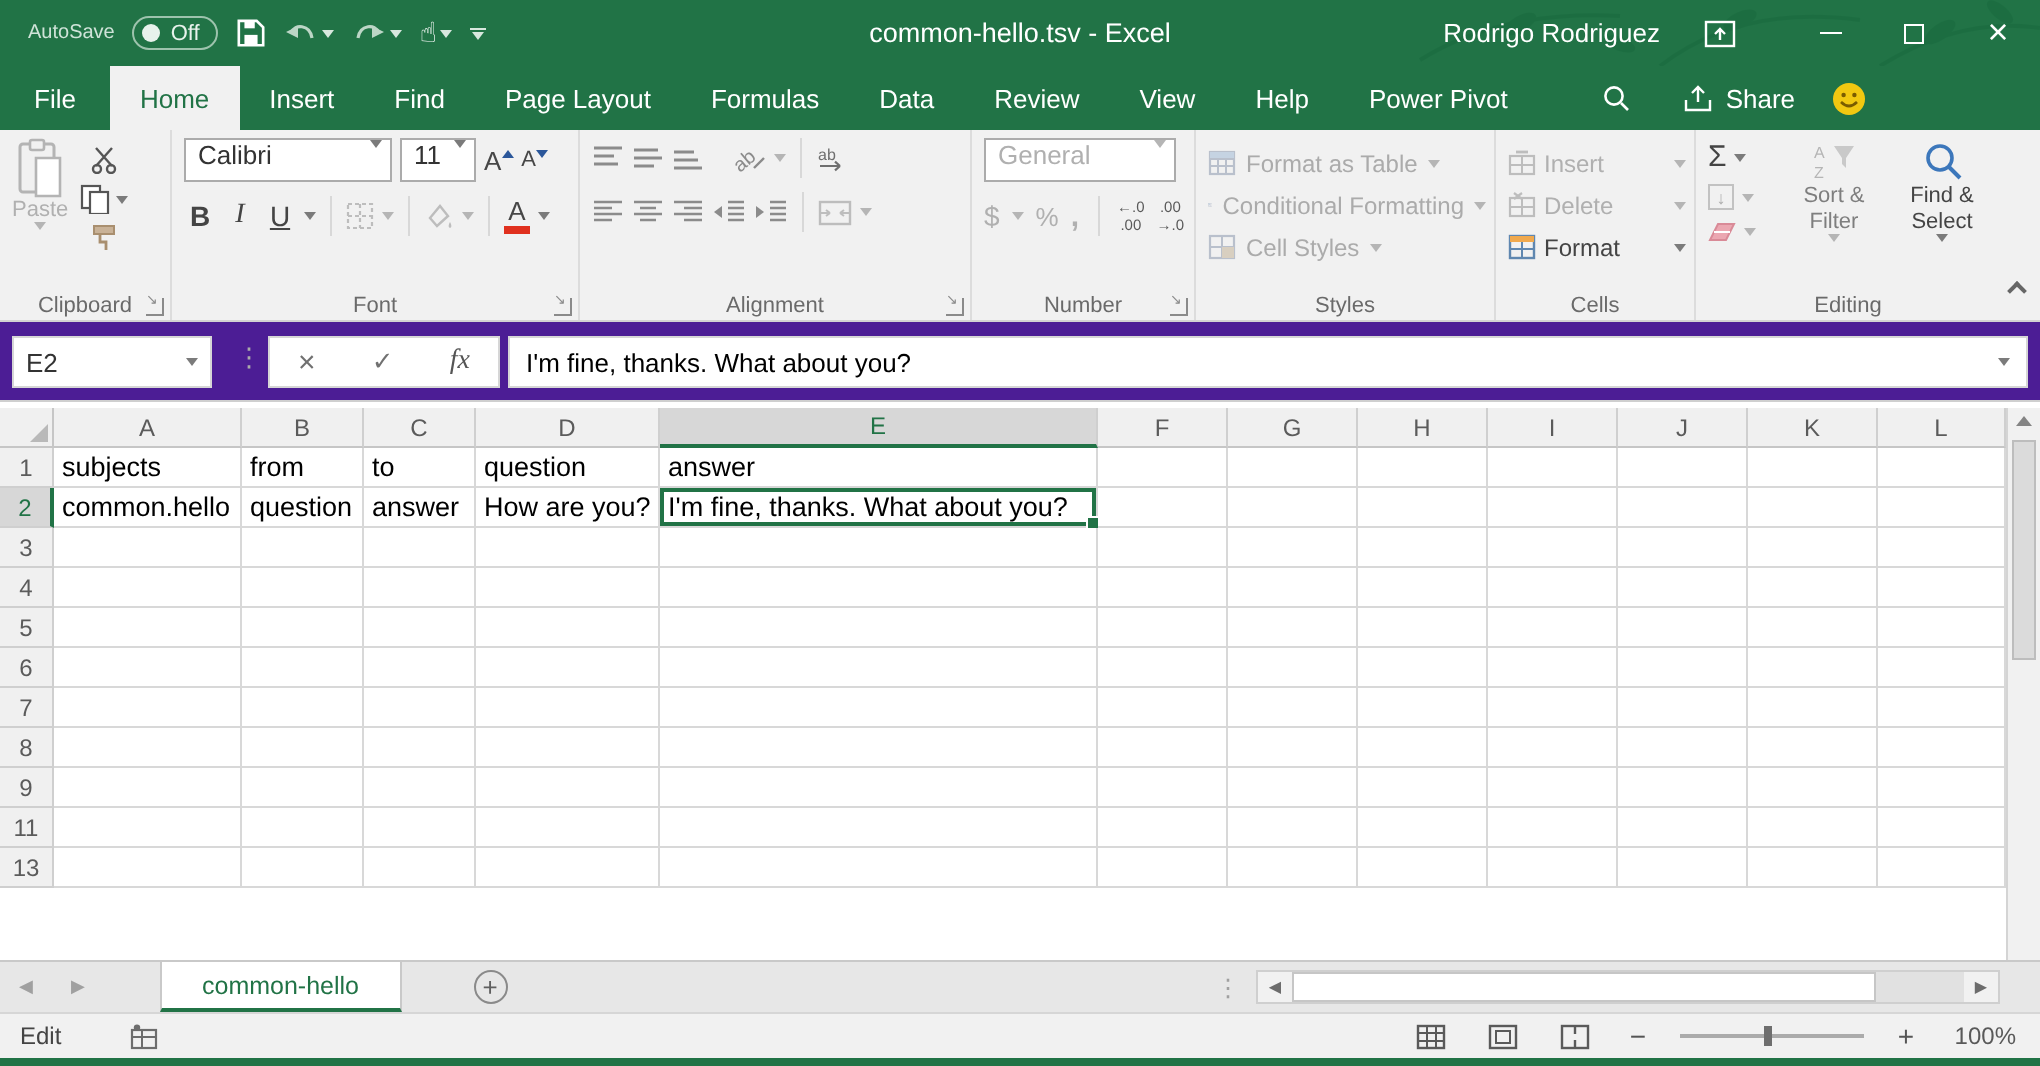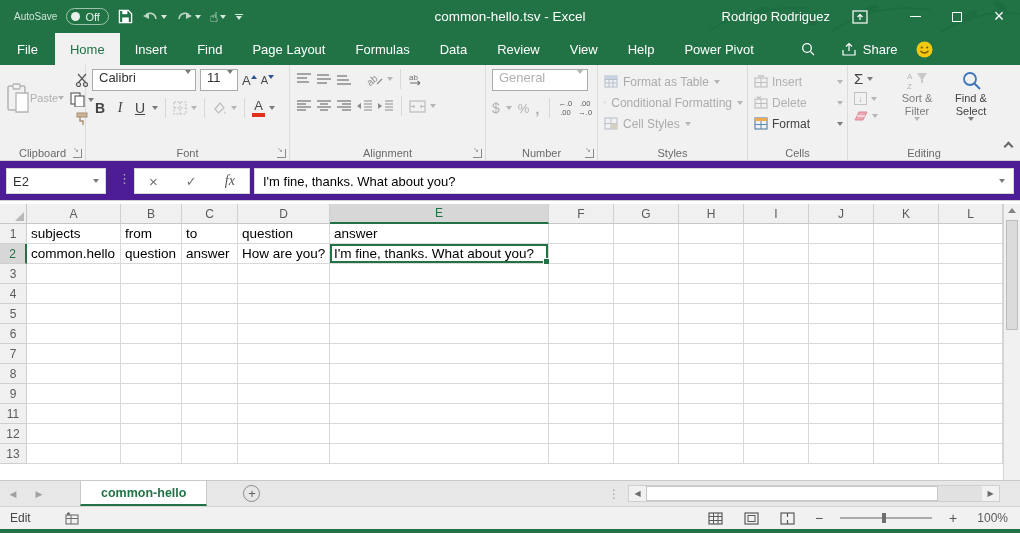--- a/index.html
+++ b/index.html
@@ -78,21 +78,21 @@
 .cell{height:20px;border-right:1px solid #d8d8d8;border-bottom:1px solid #d8d8d8;background:#fff;font-size:13.5px;color:#000;display:flex;align-items:center;padding:0 4px;white-space:nowrap;overflow:hidden;flex-shrink:0}
 .cell.active{box-shadow:inset 0 0 0 2px #217346;position:relative;overflow:visible;z-index:2}
 .cell.active::after{content:"";position:absolute;right:-1px;bottom:-1px;width:5px;height:5px;background:#217346;border-top:1px solid #fff;border-left:1px solid #fff}
 .vscroll{position:absolute;top:204px;left:1003px;width:17px;height:276px;background:#f1f1f1;border-left:1px solid #d4d4d4}
 .vscroll .up{position:absolute;top:4px;left:4px}
 .tri-up{width:0;height:0;border-left:4px solid transparent;border-right:4px solid transparent;border-bottom:5px solid #848484}
 .vthumb{position:absolute;top:16px;left:2px;width:12px;height:110px;background:#dbdbdb;border:1px solid #bdbdbd}
 
 .sheetbar{position:absolute;top:480px;left:0;width:1020px;height:26px;background:#e7e7e7;border-top:1px solid #c9c9c9;display:flex;align-items:stretch;font-size:12.5px}
 .navarr{width:26px;display:flex;align-items:center;justify-content:center;color:#a0a0a0;font-size:9px}
-.stab{background:#fff;border-left:1px solid #c9c9c9;border-right:1px solid #c9c9c9;border-bottom:2px solid #217346;color:#217346;font-weight:bold;display:flex;align-items:center;padding:0 20px;margin-left:28px}
+.stab{background:#fff;border-left:1px solid #c9c9c9;border-right:1px solid #c9c9c9;border-bottom:2px solid #217346;color:#217346;font-weight:normal;display:flex;align-items:center;padding:0 20px;margin-left:28px}
 .addsheet{width:17px;height:17px;border:1px solid #8a8a8a;border-radius:50%;color:#5f5f5f;display:flex;align-items:center;justify-content:center;font-size:13px;align-self:center;margin-left:36px}
 .hgrip{align-self:center;color:#a0a0a0;font-size:12px;margin-left:auto;margin-right:8px}
 .hscroll{align-self:center;display:flex;align-items:center;width:372px;height:17px;background:#e1e1e1;border:1px solid #cfcfcf;margin-right:20px}
 .harr{width:17px;height:15px;display:flex;align-items:center;justify-content:center;color:#6c6c6c;font-size:8px;background:#f1f1f1}
 .hthumb{height:15px;background:#fff;border:1px solid #c6c6c6;width:292px}
 
 .statusbar{position:absolute;top:506px;left:0;width:1020px;height:23px;background:#f1f1f1;border-top:1px solid #d6d6d6;display:flex;align-items:center;font-size:12px;color:#444}
 .statusbar .mode{margin-left:10px}
 .macroic{margin-left:34px;display:flex}
 .sright{margin-left:auto;display:flex;align-items:center;gap:14px;margin-right:12px}
@@ -209,21 +209,21 @@
           <circle cx="11.2" cy="6.5" r="1.1" fill="#7a5c00"></circle>
           <path d="M4.5 10 Q8.5 14 12.5 10" fill="none" stroke="#7a5c00" stroke-width="1.3"></path>
         </svg>
       </div>
   </div>
 
   <div class="ribbon">
 
     <div class="grp" style="width:86px">
       <div style="display:flex;gap:6px">
-        <div style="display:flex;flex-direction:row;align-items:center">
+        <div style="display:flex;flex-direction:column;align-items:center">
           <svg width="24" height="30" viewBox="0 0 24 30">
               <rect x="2" y="3" width="17" height="24" rx="1.5" fill="none" stroke="#b4b4b4" stroke-width="1.5"></rect>
               <rect x="7" y="1" width="7" height="5" rx="1" fill="#f1f1f1" stroke="#b4b4b4" stroke-width="1.3"></rect>
               <path d="M10 10 H22 V29 H10 Z" fill="#fff" stroke="#b4b4b4" stroke-width="1.3"></path>
             </svg>
           <span class="dis" style="font-size:11px">Paste</span>
           <span class="car dim"></span>
         </div>
         <div style="display:flex;flex-direction:column;gap:5px;padding-top:4px">
           <span class="ic">
@@ -673,35 +673,20 @@
           <div class="cell" style="width: 219px;"></div>
           <div class="cell" style="width: 65px;"></div>
           <div class="cell" style="width: 65px;"></div>
           <div class="cell" style="width: 65px;"></div>
           <div class="cell" style="width: 65px;"></div>
           <div class="cell" style="width: 65px;"></div>
           <div class="cell" style="width: 65px;"></div>
           <div class="cell" style="width: 64px;"></div>
         </div>
         <div class="grow">
-          <div class="rh">12</div>
-          <div class="cell" style="width: 94px;"></div>
-          <div class="cell" style="width: 61px;"></div>
-          <div class="cell" style="width: 56px;"></div>
-          <div class="cell" style="width: 92px;"></div>
-          <div class="cell" style="width: 219px;"></div>
-          <div class="cell" style="width: 65px;"></div>
-          <div class="cell" style="width: 65px;"></div>
-          <div class="cell" style="width: 65px;"></div>
-          <div class="cell" style="width: 65px;"></div>
-          <div class="cell" style="width: 65px;"></div>
-          <div class="cell" style="width: 65px;"></div>
-          <div class="cell" style="width: 64px;"></div>
-        </div>
-        <div class="grow">
           <div class="rh">13</div>
           <div class="cell" style="width: 94px;"></div>
           <div class="cell" style="width: 61px;"></div>
           <div class="cell" style="width: 56px;"></div>
           <div class="cell" style="width: 92px;"></div>
           <div class="cell" style="width: 219px;"></div>
           <div class="cell" style="width: 65px;"></div>
           <div class="cell" style="width: 65px;"></div>
           <div class="cell" style="width: 65px;"></div>
           <div class="cell" style="width: 65px;"></div>

